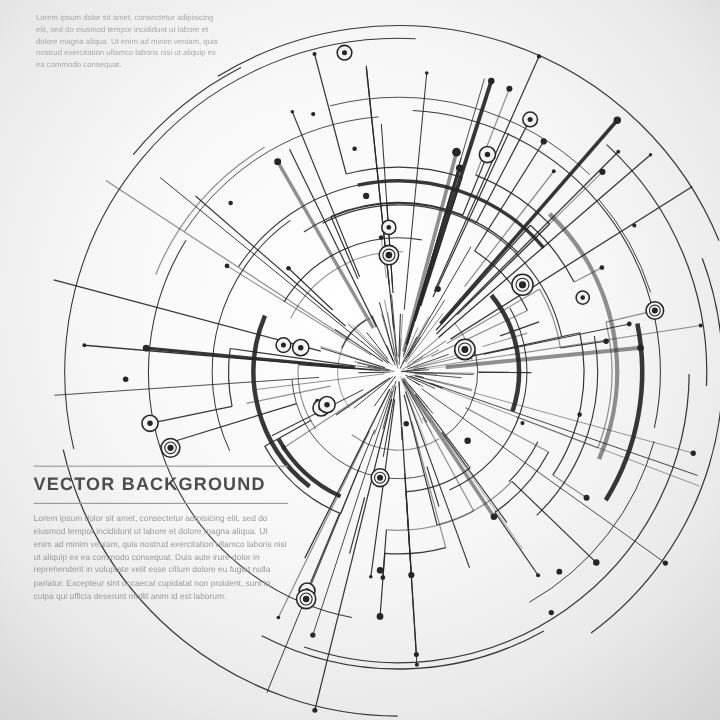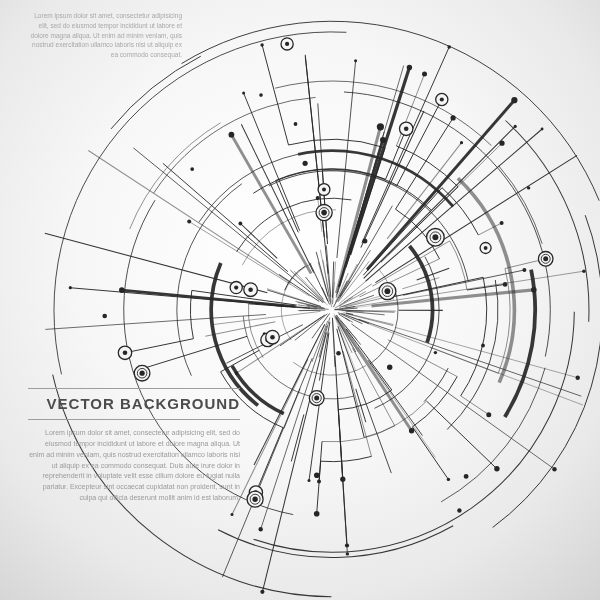--- a/index.html
+++ b/index.html
@@ -1,20 +1,19 @@
 <!DOCTYPE html>
 <html><head>
 <meta charset="utf-8">
 <style>
   html,body{margin:0;padding:0;background:#ffffff;}
   .canvas{
     position:relative;width:600px;height:600px;overflow:hidden;
     background:radial-gradient(circle at 48% 42%, #ffffff 0%, #f7f7f7 45%, #e9e9e9 75%, #d3d3d3 100%);
     font-family:"Liberation Sans", sans-serif;
-    text-align:right;
   }
   svg.graphic{position:absolute;left:0;top:0;pointer-events:none;}
   .top-note{
     position:absolute;left:30px;top:11px;width:152px;
     font-size:6.5px;line-height:1.5;color:#a8a8a8;
   }
   .text-block{position:absolute;left:28px;top:388px;width:212px;}
   .rule{border:none;border-top:1px solid #9d9d9d;margin:0;height:0;}
   .title{
     font-size:15px;font-weight:bold;color:#4c4c4c;letter-spacing:1px;

